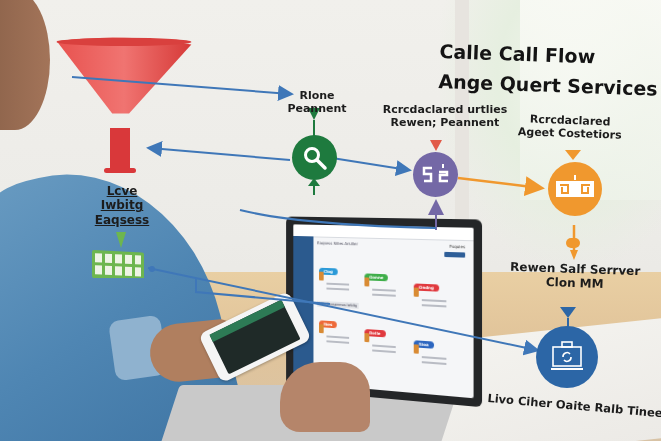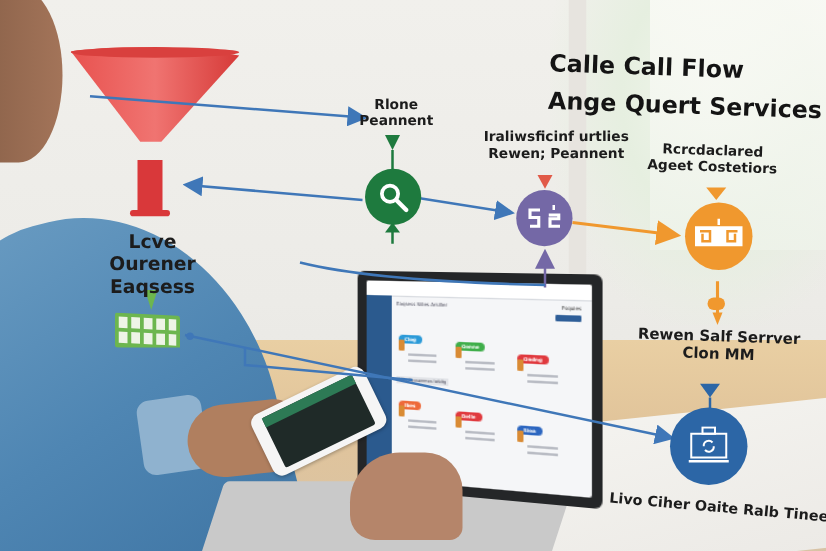--- a/index.html
+++ b/index.html
@@ -230,35 +230,35 @@
         <rect x="33" y="15" width="7" height="9"></rect>
         <rect x="43" y="15" width="6" height="9"></rect>
     </g>
   </svg>
 
   <div class="title">
     <div>Calle Call Flow</div>
     <div>Ange Quert Services</div>
   </div>
 
-  <div class="label" style="left:282px;top:77px;width:70px;font-size:11px;">
+  <div class="label" style="left:282px;top:89px;width:70px;font-size:11px;">
     <div>Rlone</div>
     <div>Peannent</div>
   </div>
   <div class="label" style="left:380px;top:103px;width:130px;font-size:11px;">
-    <div>Iraliwsficinf urtlies</div>
+    <div>Rcrcdaclared urtlies</div>
     <div>Rewen; Peannent</div>
   </div>
   <div class="label" style="left:505px;top:114px;width:130px;font-size:11px;transform:rotate(2deg);">
     <div>Rcrcdaclared</div>
     <div>Ageet Costetiors</div>
   </div>
   <div class="label" style="left:500px;top:262px;width:150px;font-size:12px;transform:rotate(2deg);">
     <div>Rewen Salf Serrver</div>
     <div>Clon  MM</div>
   </div>
-  <div class="label" style="left:84px;top:184px;width:76px;font-size:15px;">
+  <div class="label" style="left:84px;top:184px;width:76px;font-size:12px;text-decoration:underline;">
     <div>Lcve</div>
-    <div>Ourener</div>
+    <div>Iwbitg</div>
     <div>Eaqsess</div>
   </div>
   <div class="label" style="left:488px;top:392px;font-size:11.5px;white-space:nowrap;transform:rotate(5deg);transform-origin:left top;">Livo Ciher Oaite Ralb Tinee.</div>
 </div>
 
 </body></html>

